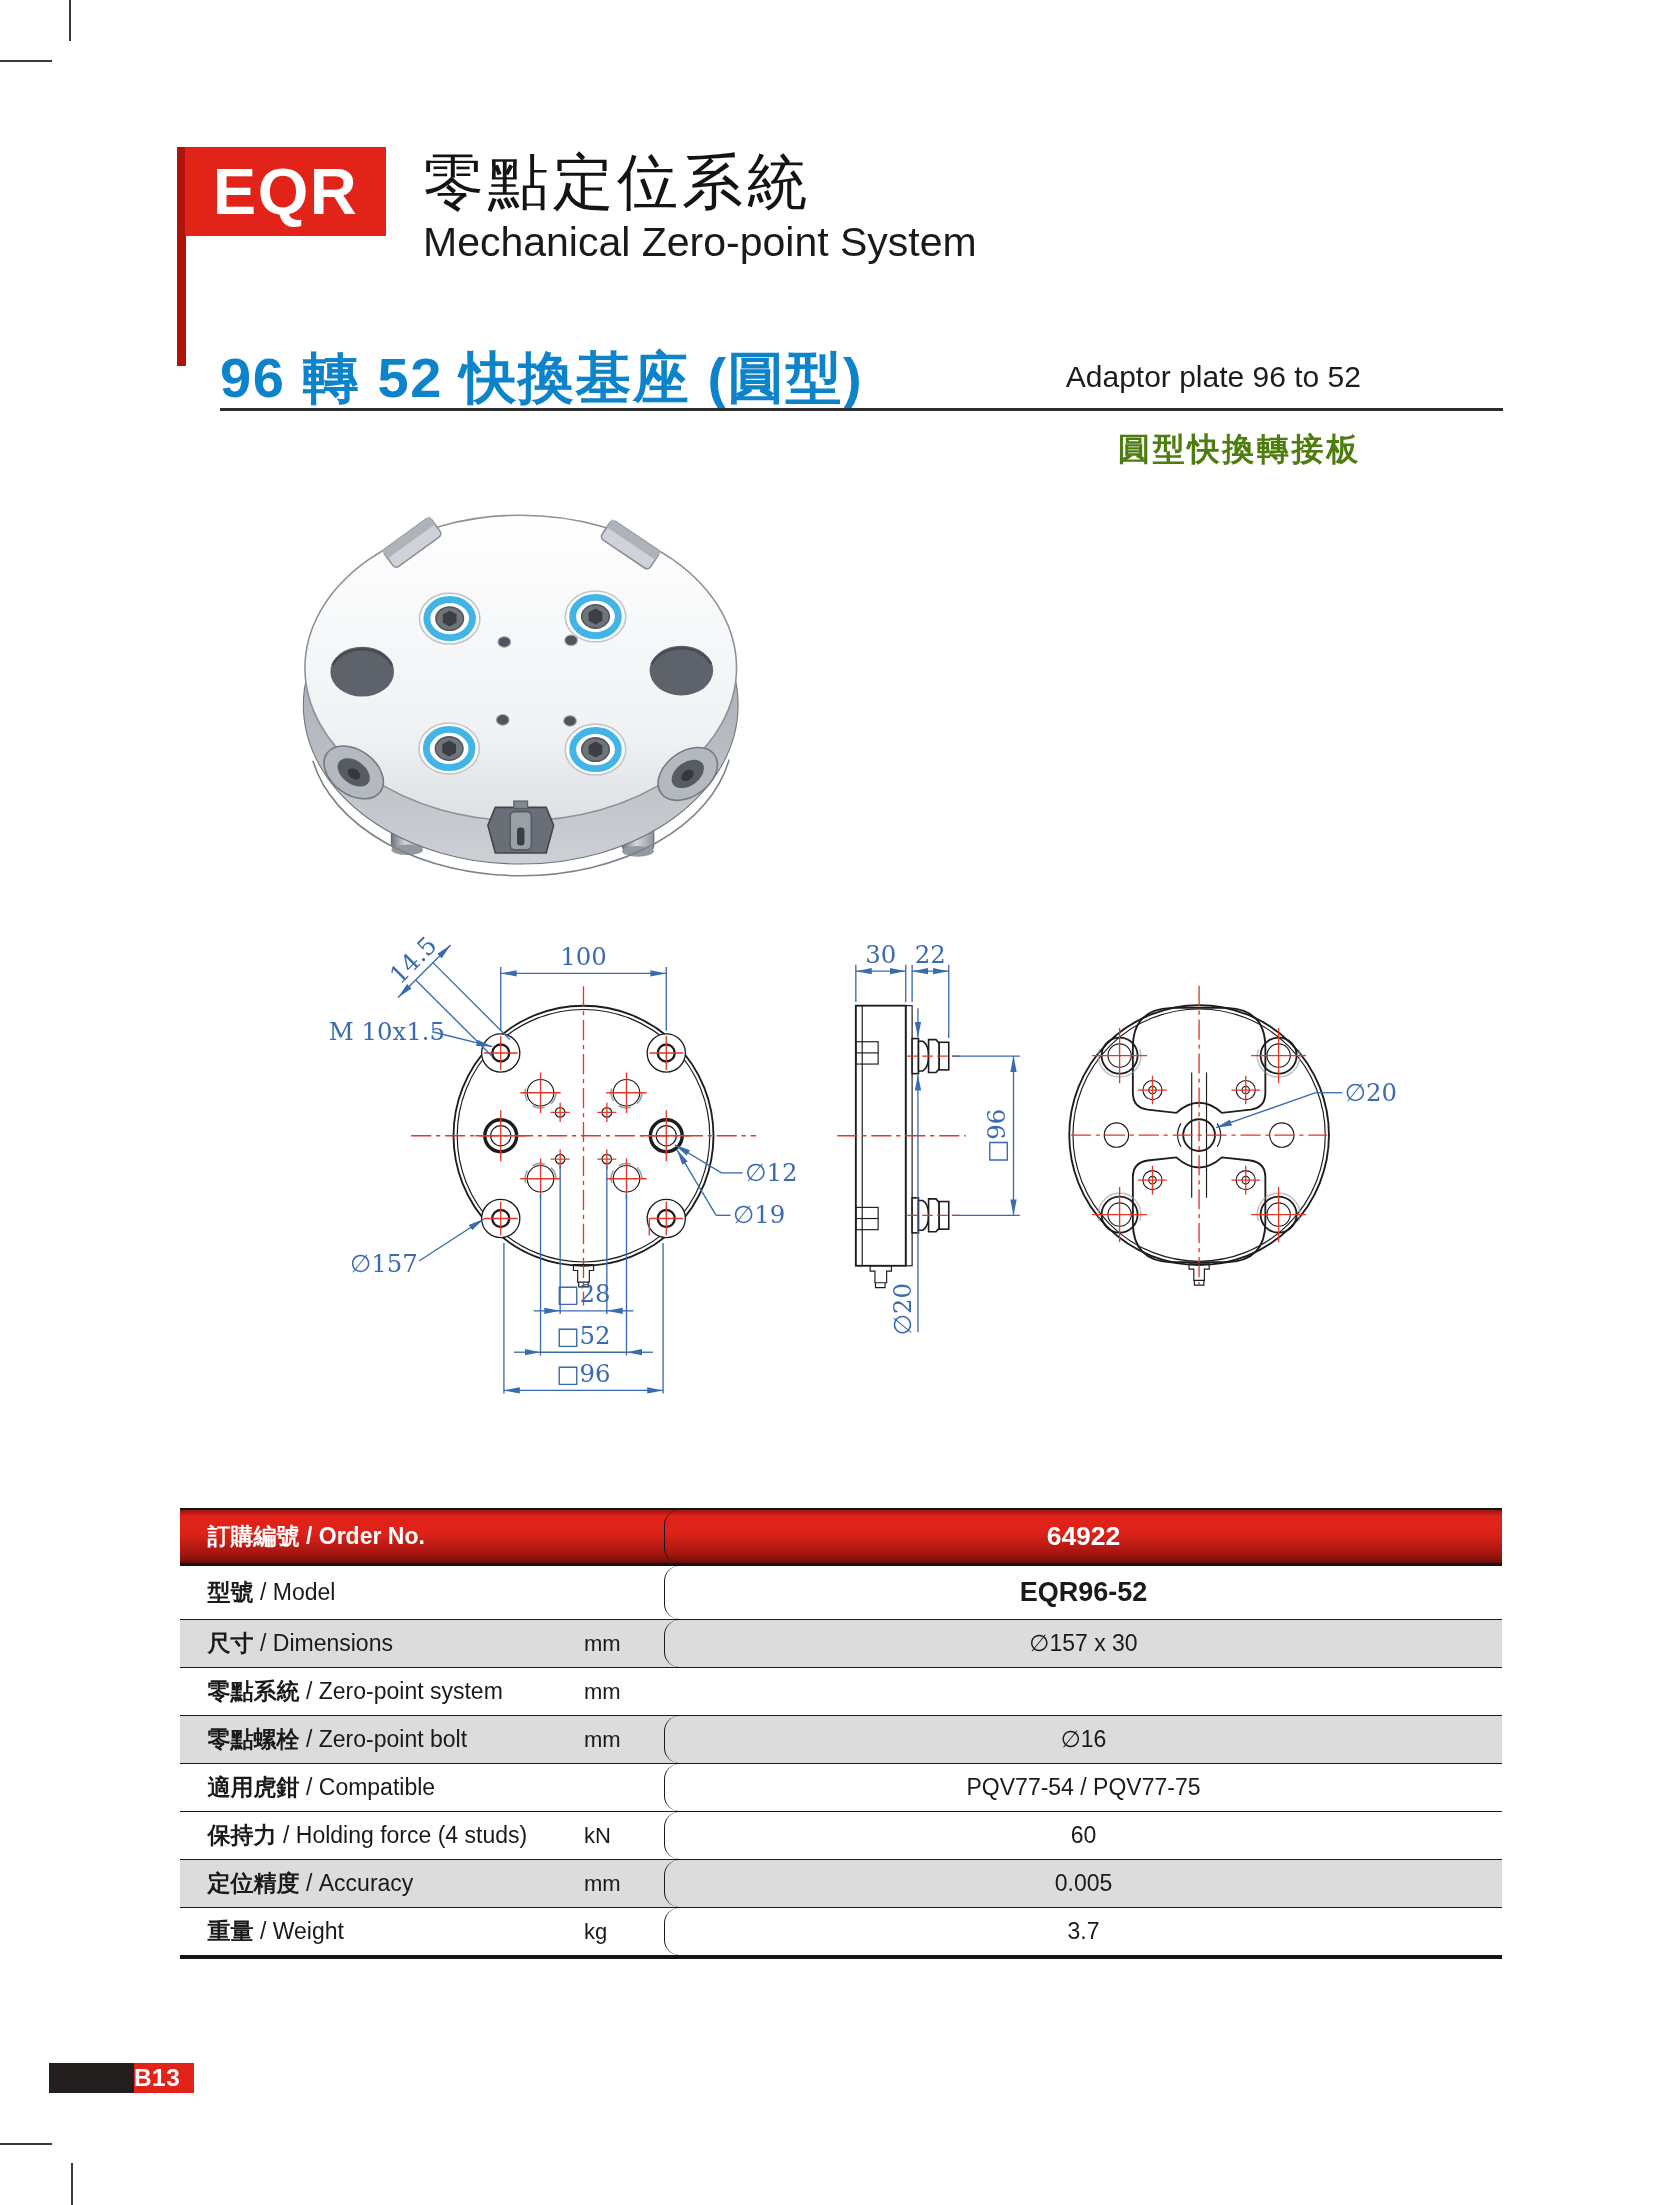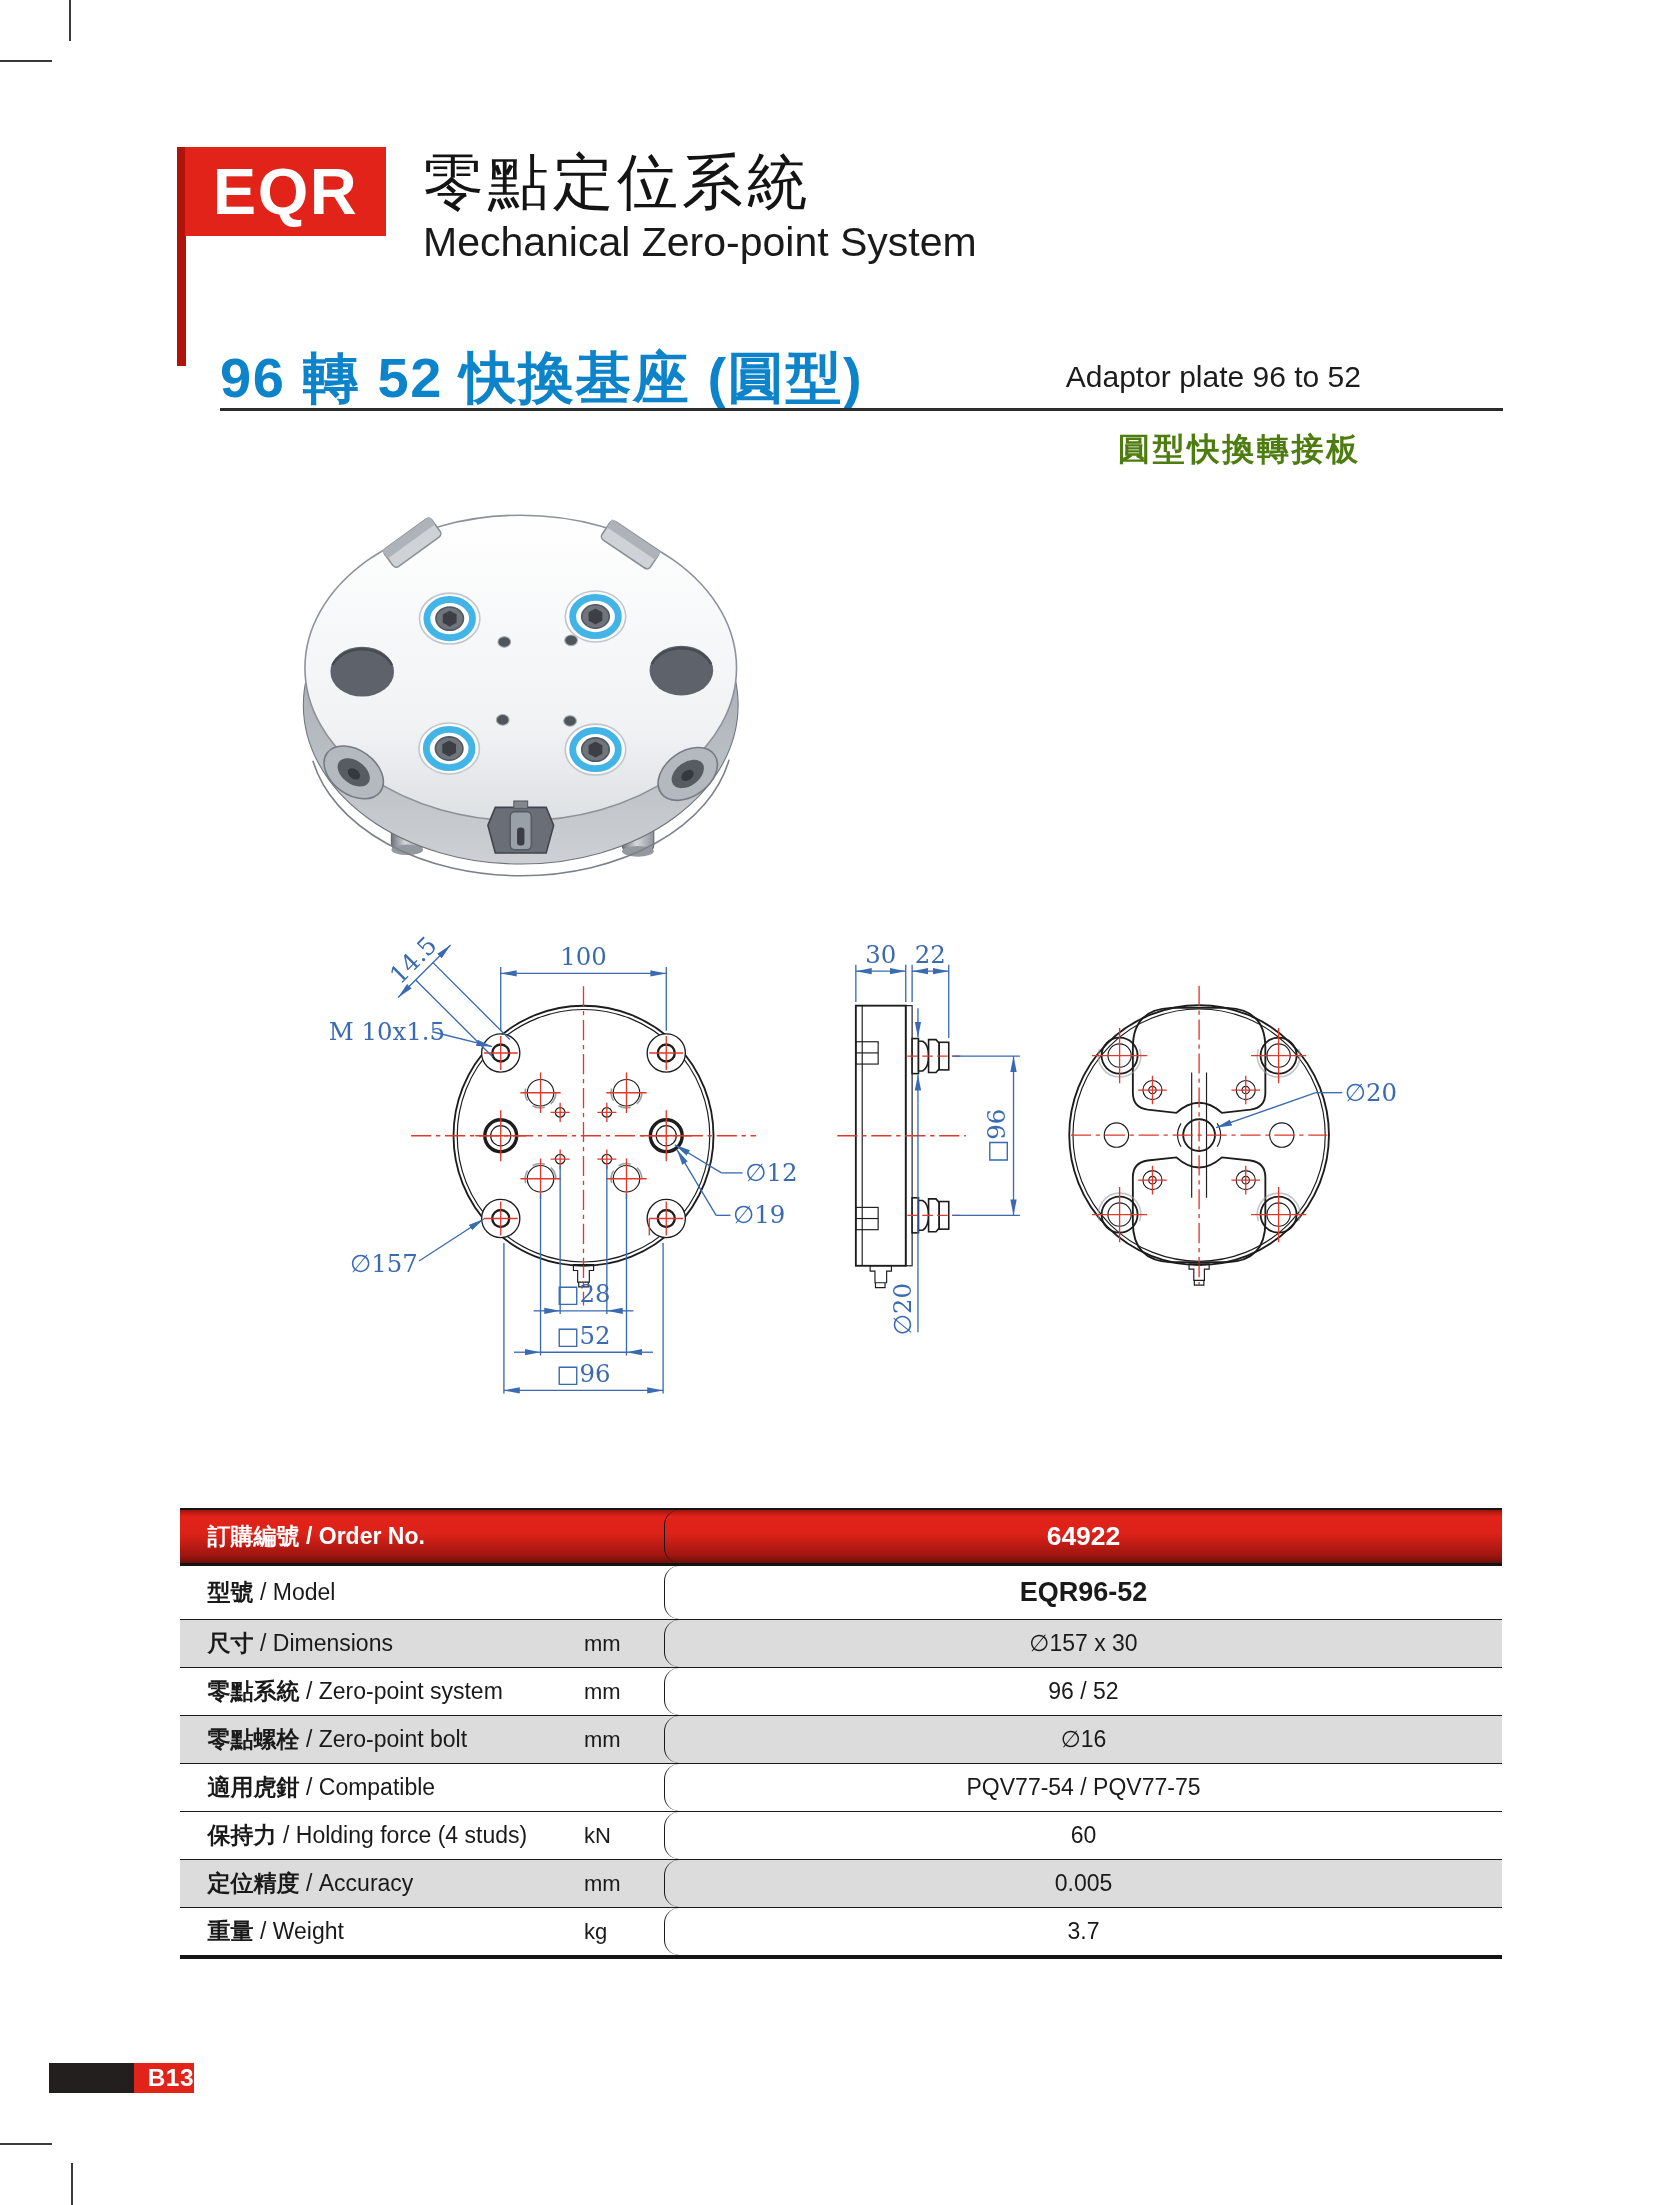--- a/index.html
+++ b/index.html
@@ -46,21 +46,21 @@
   .t-left .lbl{flex:1;font-size:23px;}
   .t-left .zh{font-weight:bold;margin-top:33px;}
   .t-left .unit{width:80px;font-size:22px;}
   .t-val{flex:1;align-self:stretch;display:flex;align-items:center;justify-content:center;
          border-left:1.6px solid #1a1a1a;font-size:23px;border-radius:15px;}
   .t-val.strong{font-weight:bold;font-size:27px;}
 
   
   .badge-bar{left:49px;top:2063px;width:85px;height:30px;background:#231f1f;}
   .badge-red{left:134px;top:2063px;width:60px;height:30px;background:#e2231a;
-             display:flex;align-items:center;justify-content:flex-end;}
+             display:flex;align-items:center;justify-content:flex-start;}
   .badge-text{color:#ffffff;font-weight:bold;font-size:24.4px;letter-spacing:0.5px;}
 </style>
 </head>
 <body>
 
 <div class="page">
 
   <svg width="0" height="0" style="position:absolute">
     <defs>
       <marker id="aE" markerUnits="userSpaceOnUse" markerWidth="32" markerHeight="16" refX="30" refY="8" orient="auto">
@@ -478,21 +478,20 @@
           <span class="lbl"><span class="zh">尺寸</span><span> / </span><span class="en">Dimensions</span></span>
           <span class="unit">mm</span>
         </div>
       <div class="t-val">∅157 x 30</div>
     </div>
     <div class="t-row">
       <div class="t-left">
           <span class="lbl"><span class="zh">零點系統</span><span> / </span><span class="en">Zero-point system</span></span>
           <span class="unit">mm</span>
         </div>
-      <div class="t-val">96 / 52</div>
     </div>
     <div class="t-row alt">
       <div class="t-left">
           <span class="lbl"><span class="zh">零點螺栓</span><span> / </span><span class="en">Zero-point bolt</span></span>
           <span class="unit">mm</span>
         </div>
       <div class="t-val">∅16</div>
     </div>
     <div class="t-row">
       <div class="t-left">

